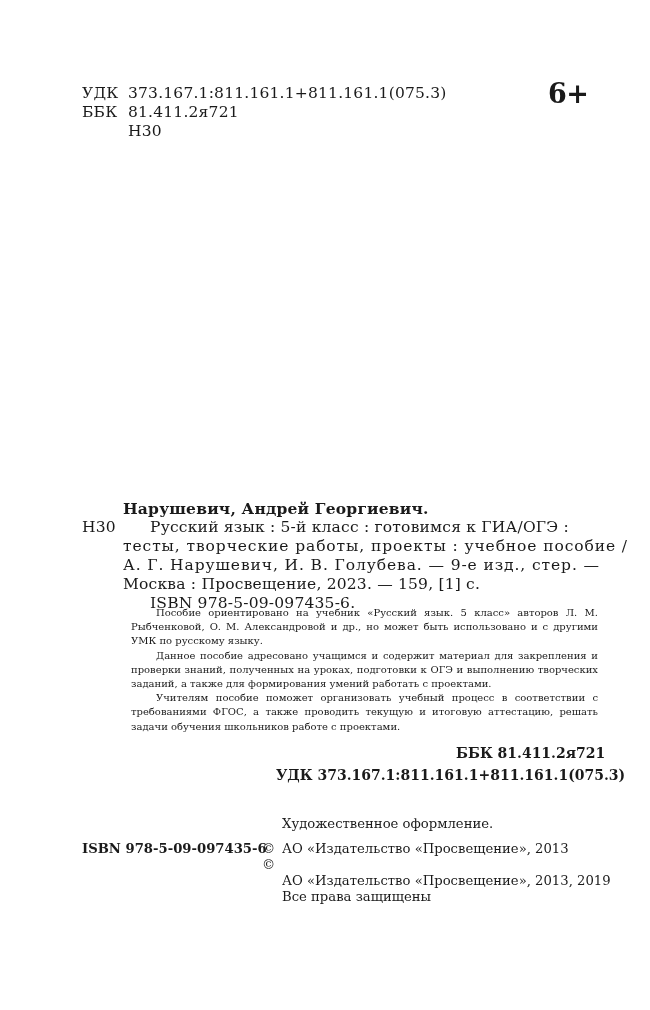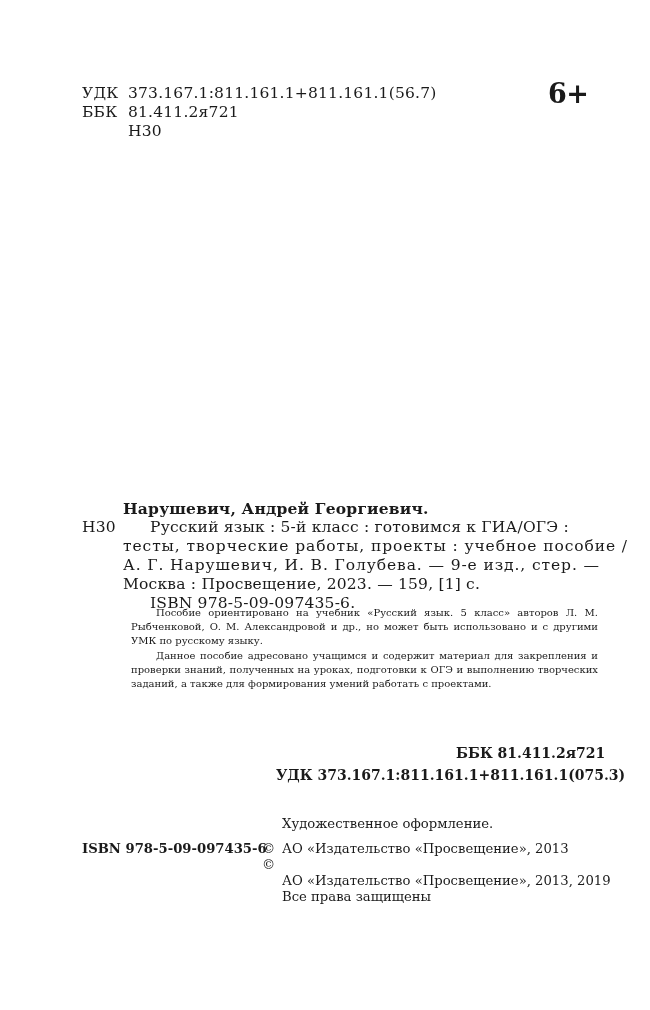--- a/index.html
+++ b/index.html
@@ -13,37 +13,38 @@
     .abstract { position: absolute; left: 131px; width: 467px; font-size: 10px; line-height: 14.2px;
                 text-align: justify; letter-spacing: 0; }
     .abstract p { margin: 0; text-indent: 25px; text-align-last: left; }
     .idx { position: absolute; left: 300px; font-size: 14px; line-height: 15px; font-weight: bold; white-space: nowrap; }
     .copy { font-size: 13.2px; line-height: 15.6px; }
   </style>
 </head>
 <body>
 
 <div class="abs hdr" style="left:82px; top:84px;">УДК</div>
-<div class="abs hdr" style="left:128px; top:84px;">373.167.1:811.161.1+811.161.1(56.7)</div>
+<div class="abs hdr" style="left:128px; top:84px;">373.167.1:811.161.1+811.161.1(075.3)</div>
 <div class="abs hdr" style="left:82px; top:103px;">ББК</div>
 <div class="abs hdr" style="left:128px; top:103px;">81.411.2я721</div>
 <div class="abs hdr" style="left:128px; top:122px;">Н30</div>
 <div class="abs age" style="left:548px; top:78px;">6+</div>
 
 <div class="abs bib bold" style="left:123px; top:499px;">Нарушевич, Андрей Георгиевич.</div>
 <div class="abs bib" style="left:82px; top:518px;">Н30</div>
 <div class="abs bib" style="left:150px; top:518px;">Русский язык : 5-й класс : готовимся к ГИА/ОГЭ :</div>
 <div class="abs bib" style="left:123px; top:537px; letter-spacing:0.9px;">тесты, творческие работы, проекты : учебное пособие /</div>
 <div class="abs bib" style="left:123px; top:556px; letter-spacing:0.9px;">А. Г. Нарушевич, И. В. Голубева. — 9-е изд., стер. —</div>
 <div class="abs bib" style="left:123px; top:575px;">Москва : Просвещение, 2023. — 159, [1] с.</div>
 <div class="abs bib" style="left:150px; top:594px;">ISBN 978-5-09-097435-6.</div>
 
 <div class="abstract" style="top:606px;">
   <p>Пособие ориентировано на учебник «Русский язык. 5 класс» авторов Л. М. Рыбченковой, О. М. Александровой и др., но может быть использовано и с другими УМК по русскому языку.</p>
   <p>Данное пособие адресовано учащимся и содержит материал для закрепления и проверки знаний, полученных на уроках, подготовки к ОГЭ и выполнению творческих заданий, а также для формирования умений работать с проектами.</p>
+  <p>Учителям пособие поможет организовать учебный процесс в соответствии с требованиями ФГОС, а также проводить текущую и итоговую аттестацию, решать задачи обучения школьников работе с проектами.</p>
 </div>
 
 <div class="idx" style="top: 768px; left: 276px;">УДК 373.167.1:811.161.1+811.161.1(075.3)</div>
 <div class="idx" style="top: 746px; left: 456px;">ББК 81.411.2я721</div>
 
 <div class="abs copy bold" style="left:82px; top:841px;">ISBN 978-5-09-097435-6</div>
 <div class="abs copy" style="left:262px; top:841px;">©</div>
 <div class="abs copy" style="left:282px; top:841px;">АО «Издательство «Просвещение», 2013</div>
 <div class="abs copy" style="left:262px; top:857px;">©</div>
 <div class="abs copy" style="left:282px; top:816px;">Художественное оформление.</div>

